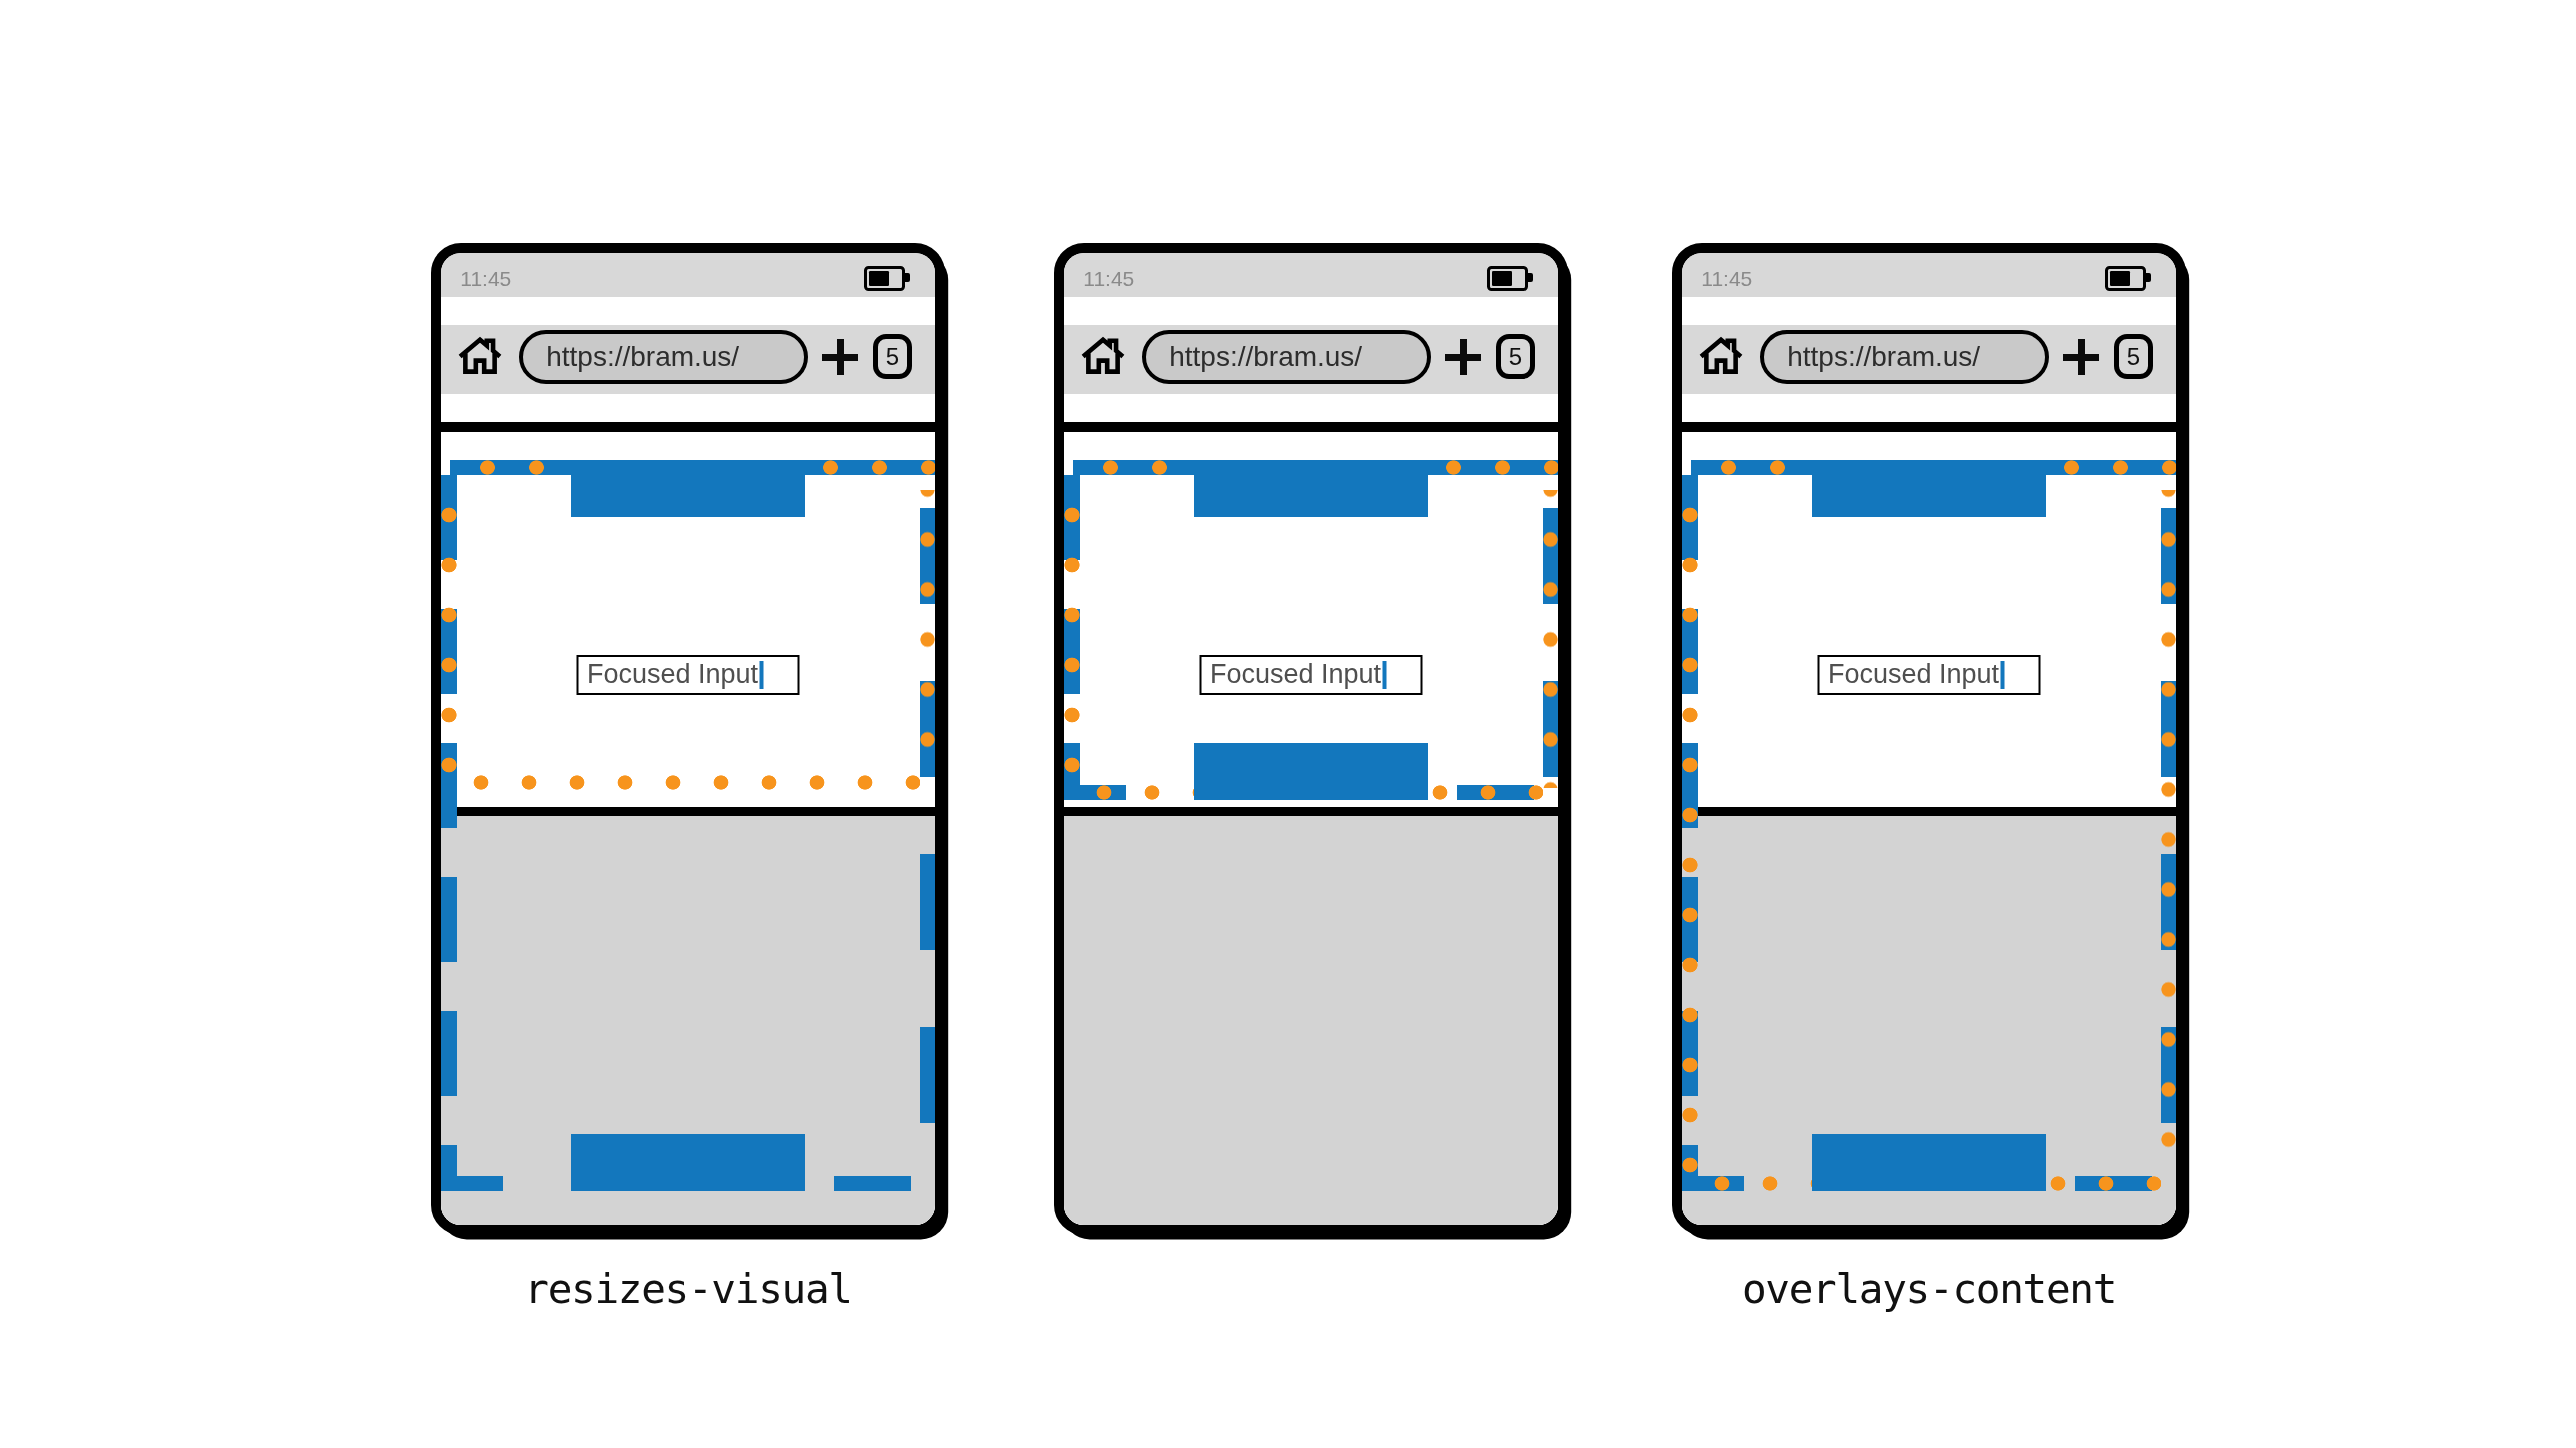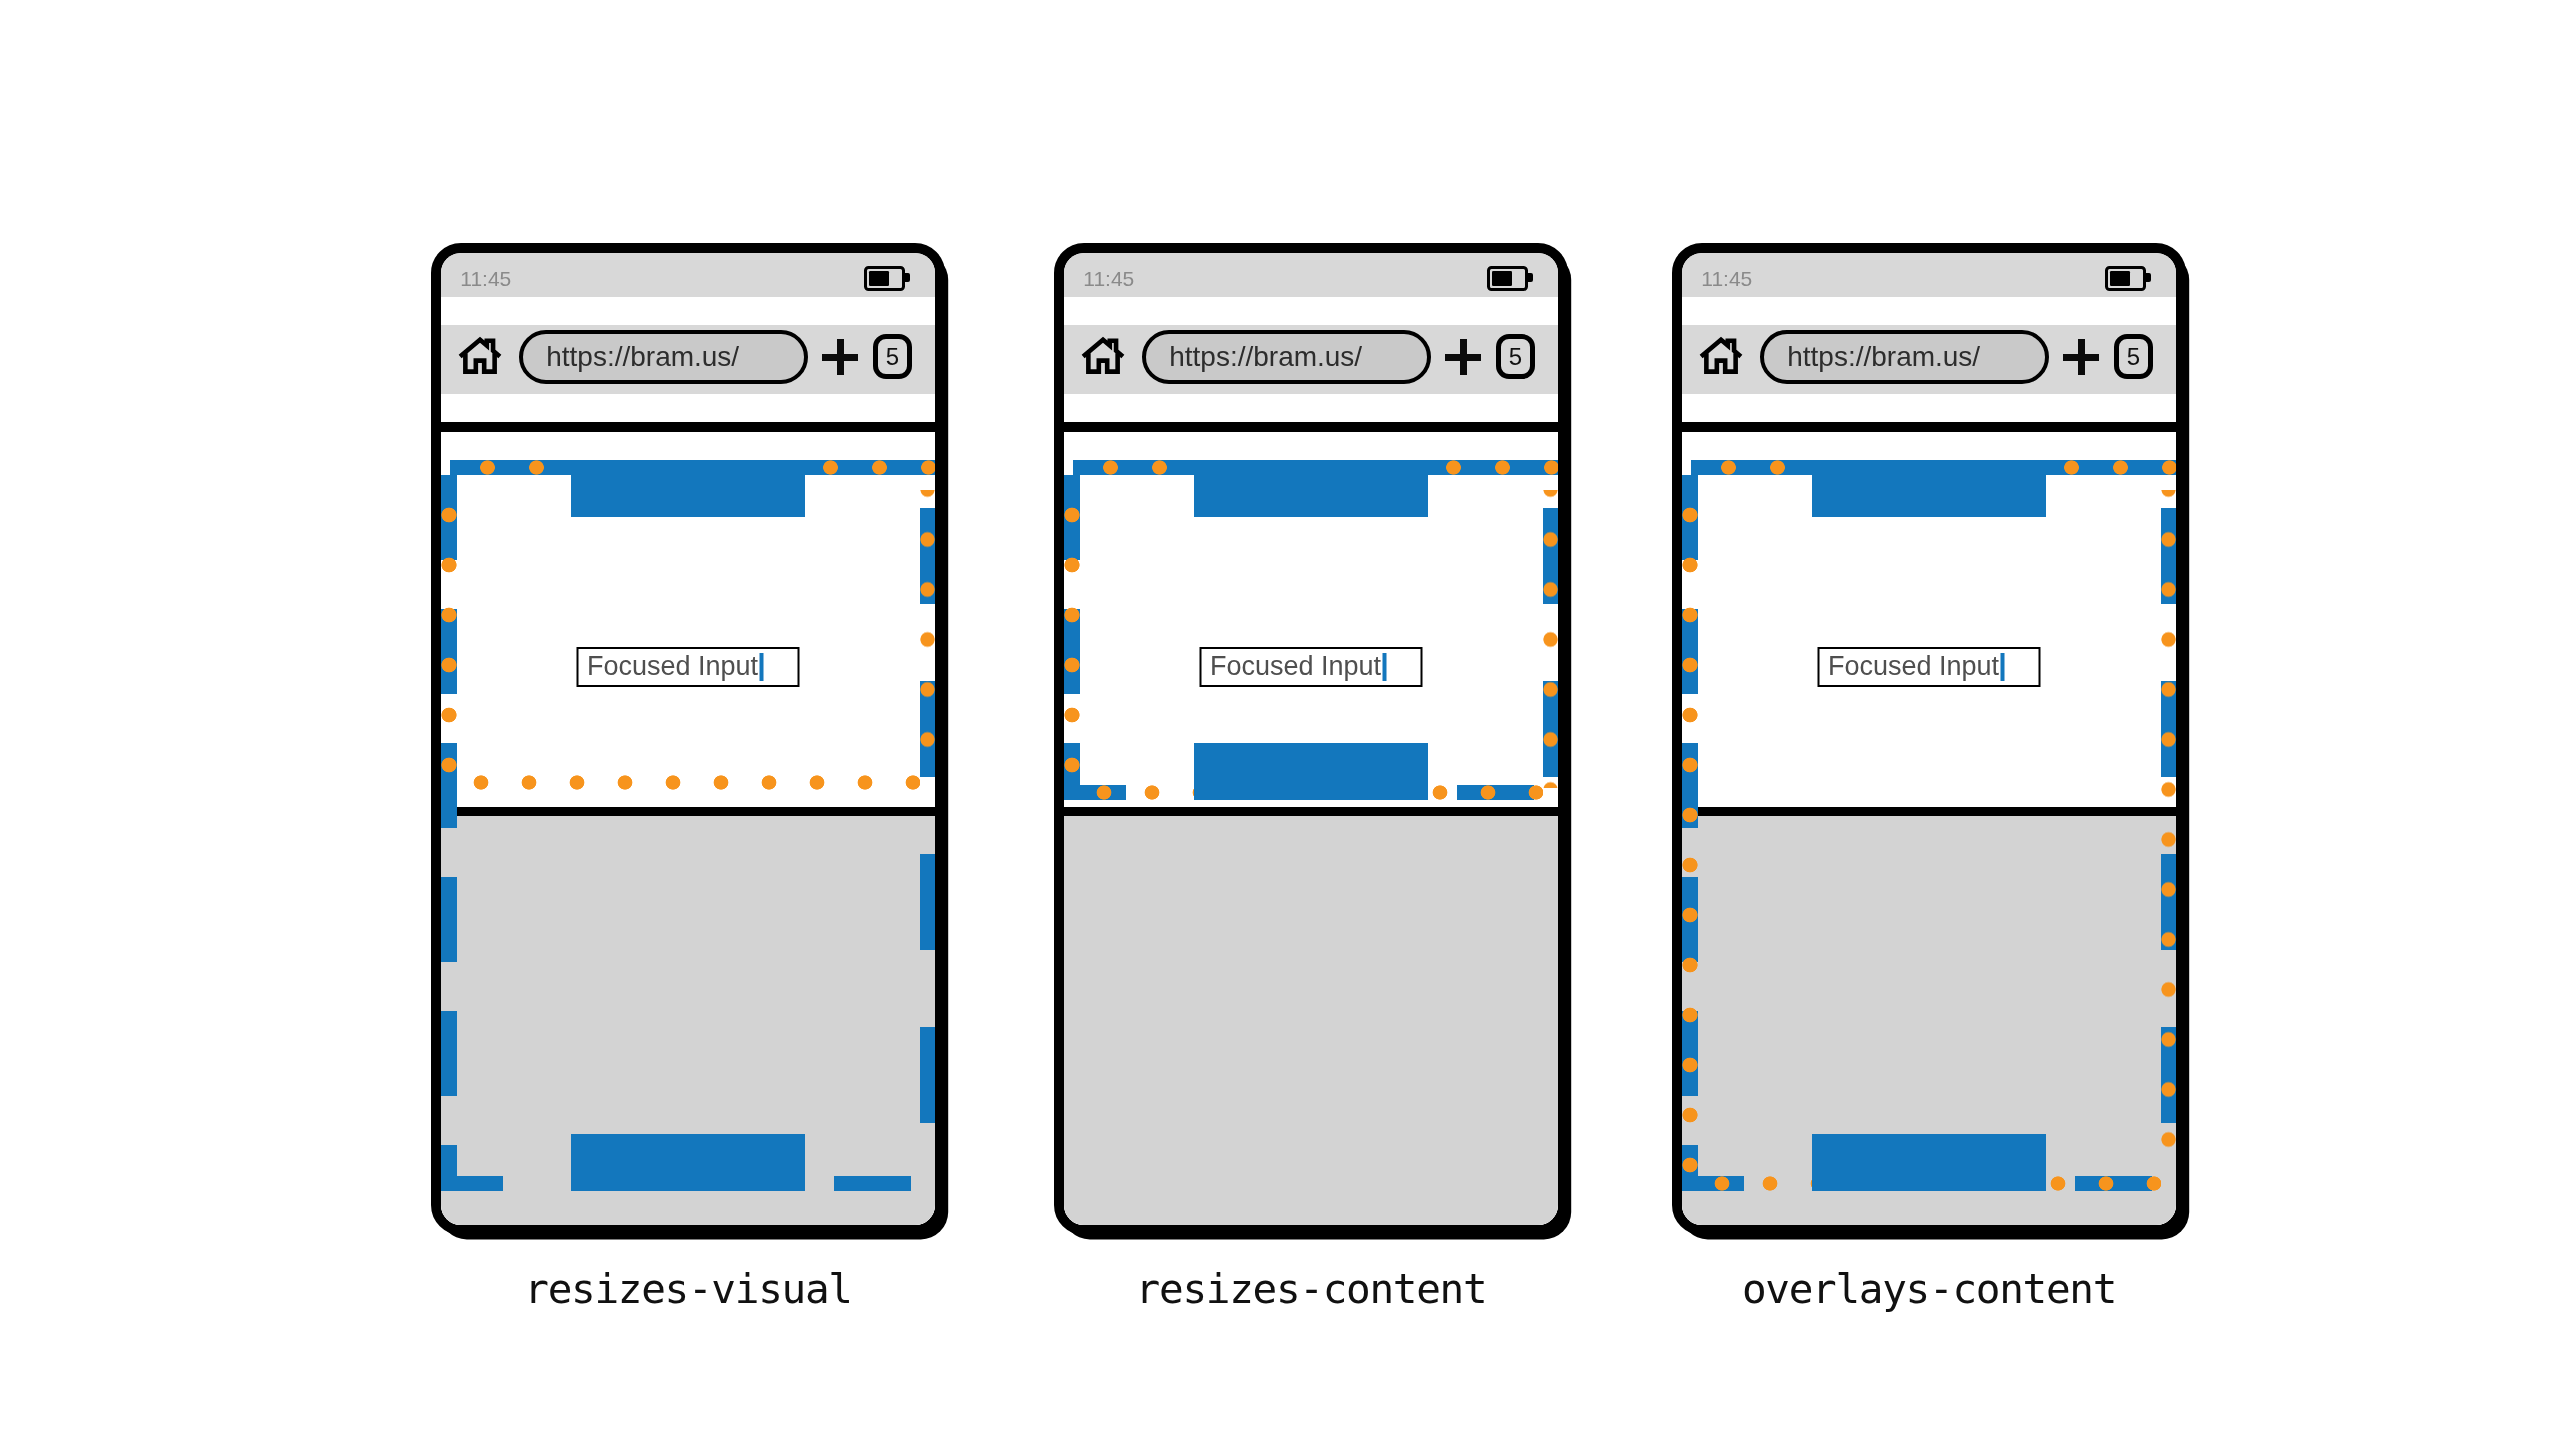--- a/index.html
+++ b/index.html
@@ -66,21 +66,21 @@
          background-size:15.5px 50px;background-repeat:repeat-y;background-position:0 24.5px;}
   .o-bottom{position:absolute;z-index:3;left:15.5px;right:15.5px;height:15.5px;bottom:var(--ob);
          background-image:radial-gradient(circle,var(--orange,#F7941D) 0 7px,transparent 7.7px);
          background-size:48px 15.5px;background-repeat:repeat-x;}
 
   
   .header-block{position:absolute;z-index:4;top:0;left:50%;transform:translateX(-50%);
                 width:234px;height:57px;background:var(--blue,#1377BD);}
   .footer-block{position:absolute;z-index:4;bottom:var(--bb);left:50%;transform:translateX(-50%);
                 width:234px;height:57px;background:var(--blue,#1377BD);}
-  .finput{position:absolute;z-index:5;top:187px;left:50%;transform:translateX(-50%);
+  .finput{position:absolute;z-index:5;top:195px;left:50%;transform:translateX(-50%);
           width:223px;height:40px;box-sizing:border-box;border:2.6px solid #000;background:#fff;
           display:flex;align-items:center;padding-left:8.4px;font-size:27px;color:#4f4f4f;white-space:nowrap;}
   .caret{display:inline-block;width:3.2px;height:28px;background:var(--blue,#1377BD);margin-left:1.9px;flex:none;}
 
   .plabel{margin-top:30px;text-align:center;font-family:"DejaVu Sans Mono", monospace;
           font-size:41px;color:#111;letter-spacing:-1.3px;}
 </style>
 </head>
 <body>
 
@@ -164,21 +164,20 @@
         <div class="o-right"></div>
         <div class="o-bottom"></div>
         <div class="header-block"></div>
         <div class="footer-block"></div>
         <div class="finput">
           <span>Focused Input</span>
             <span class="caret"></span>
         </div>
       </div>
     </div>
-    <div class="plabel">resizes-content</div>
   </div>
 
   <div class="unit u3">
     <div class="phone p3">
       <div class="statusbar">
         <span class="time">11:45</span>
         <span class="battery">
             <span class="fill"></span>
             <span class="nub"></span>
           </span>

